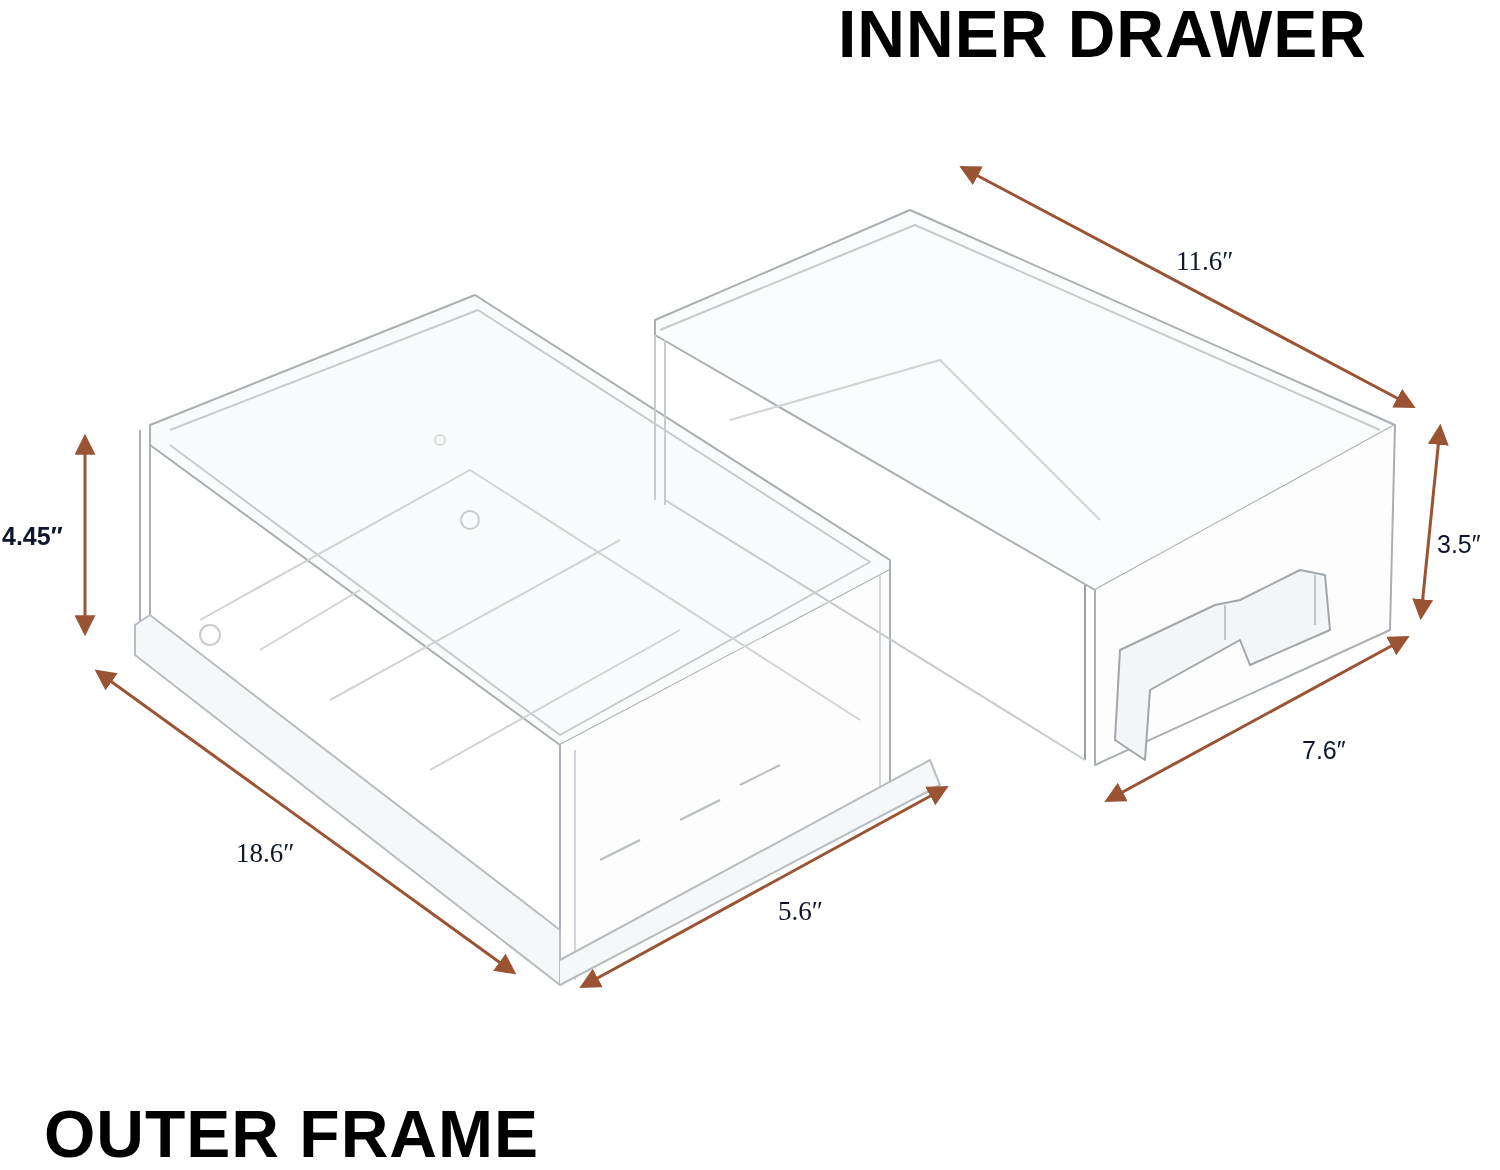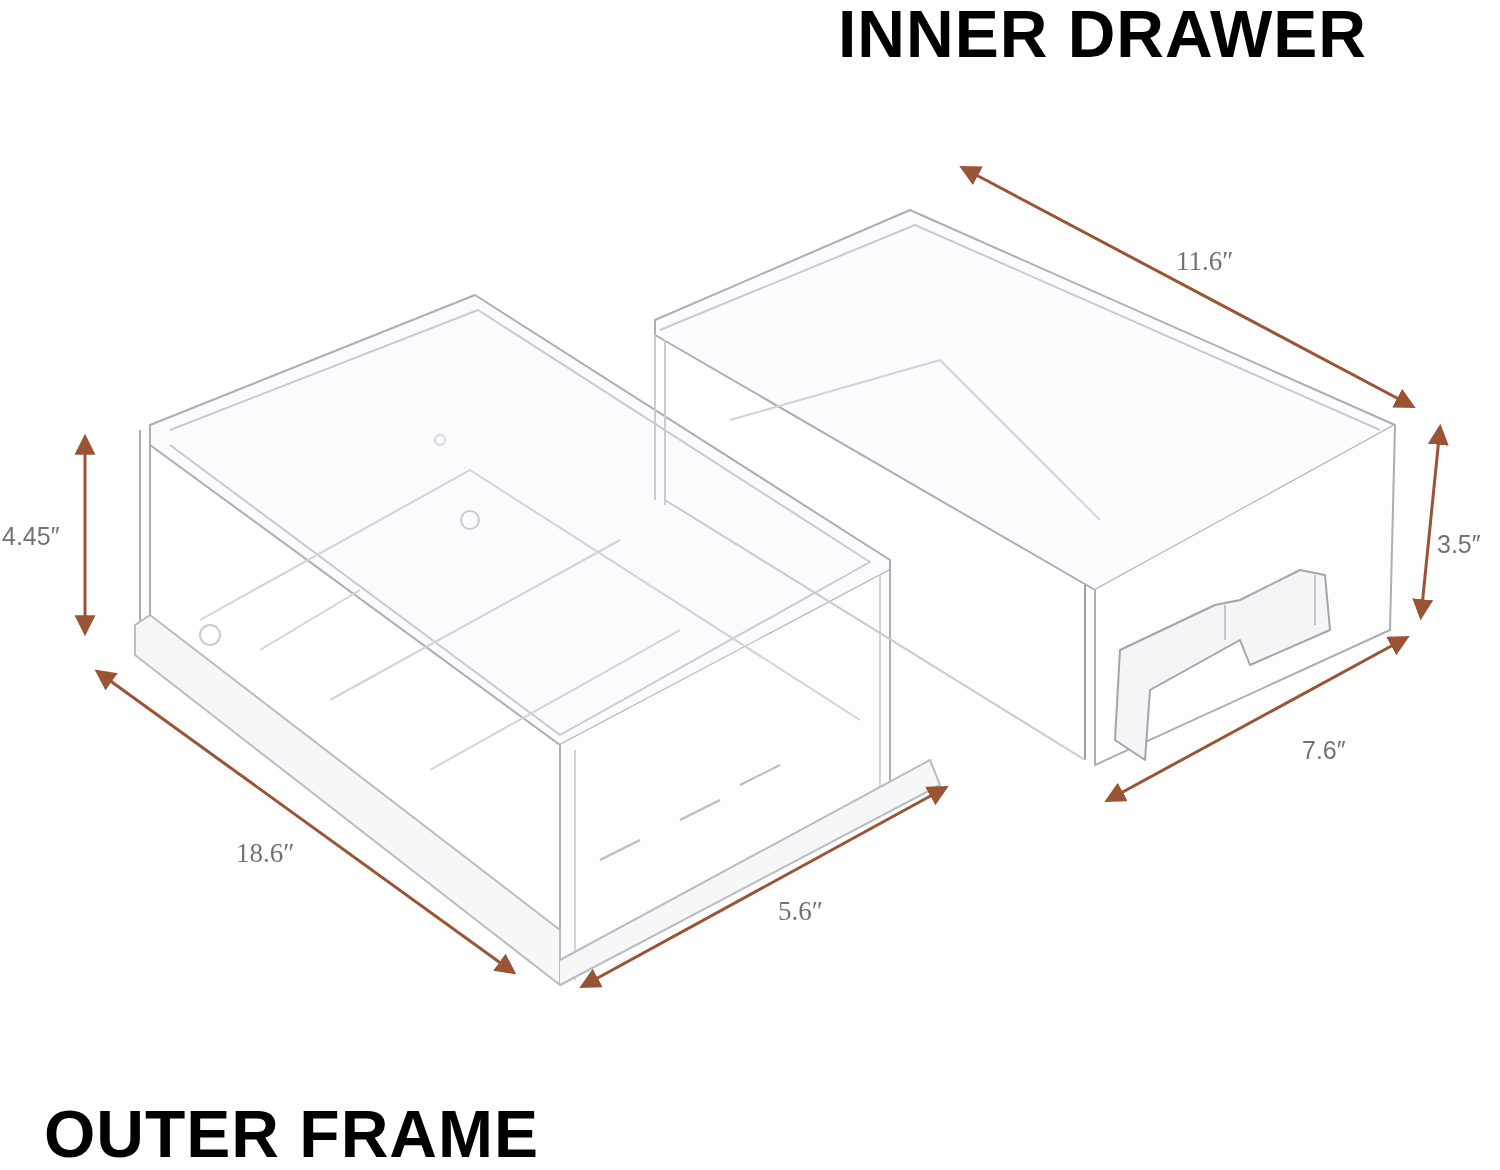--- a/index.html
+++ b/index.html
@@ -1,20 +1,20 @@
 <!DOCTYPE html>
 <html><head>
 <meta charset="utf-8">
 <style>
   html, body { margin:0; padding:0; background:#ffffff; }
   body { width:1500px; height:1170px; position:relative; overflow:hidden; font-family:"Liberation Sans", sans-serif; }
   .title { position:absolute; font-family:"Liberation Sans", sans-serif; font-weight:bold; color:#000; letter-spacing:1px; white-space:nowrap; }
   #t-inner { left:838px; top:-4px; font-size:66px; }
   #t-outer { left:44px; top:1096px; font-size:66px; }
-  .dim { position:absolute; font-family:"Liberation Serif", serif; color:#737373; font-size:27px; white-space:nowrap; }
+  .dim { position:absolute; font-family:"Liberation Serif", serif; color:#0f172a; font-size:27px; white-space:nowrap; }
   svg.scene { position:absolute; left:0; top:0; }
 </style>
 </head>
 <body>
 
 <svg class="scene" width="1500" height="1170" viewBox="0 0 1500 1170">
   <defs>
     <marker id="ah" viewBox="0 0 10 10" refX="8" refY="5" markerWidth="7" markerHeight="7" orient="auto-start-reverse">
       <path d="M0,0 L10,5 L0,10 z" fill="#9a5434"></path>
     </marker>
@@ -66,15 +66,15 @@
     <line x1="583" y1="986" x2="945" y2="788" marker-start="url(#ah)" marker-end="url(#ah)"></line>
   </g>
 </svg>
 
 <div class="title" id="t-inner">INNER DRAWER</div>
 <div class="title" id="t-outer">OUTER FRAME</div>
 
 <div class="dim" style="left:1176px;top:246px;">11.6″</div>
 <div class="dim" style="left:1437px;top:510px;font-family:'Liberation Sans',sans-serif;font-size:25px;margin-top:20px;">3.5″</div>
 <div class="dim" style="left:1302px;top:712px;font-family:'Liberation Sans',sans-serif;font-size:25px;margin-top:24px;">7.6″</div>
-<div class="dim" style="left:2px;top:522px;font-family:'Liberation Sans',sans-serif;font-size:25px;">4.45″</div>
+<div class="dim" style="left:2px;top:522px;font-family:'Liberation Sans',sans-serif;font-size:25px;font-weight:bold;">4.45″</div>
 <div class="dim" style="left:236px;top:838px;">18.6″</div>
 <div class="dim" style="left:778px;top:896px;">5.6″</div>
 
 </body></html>

